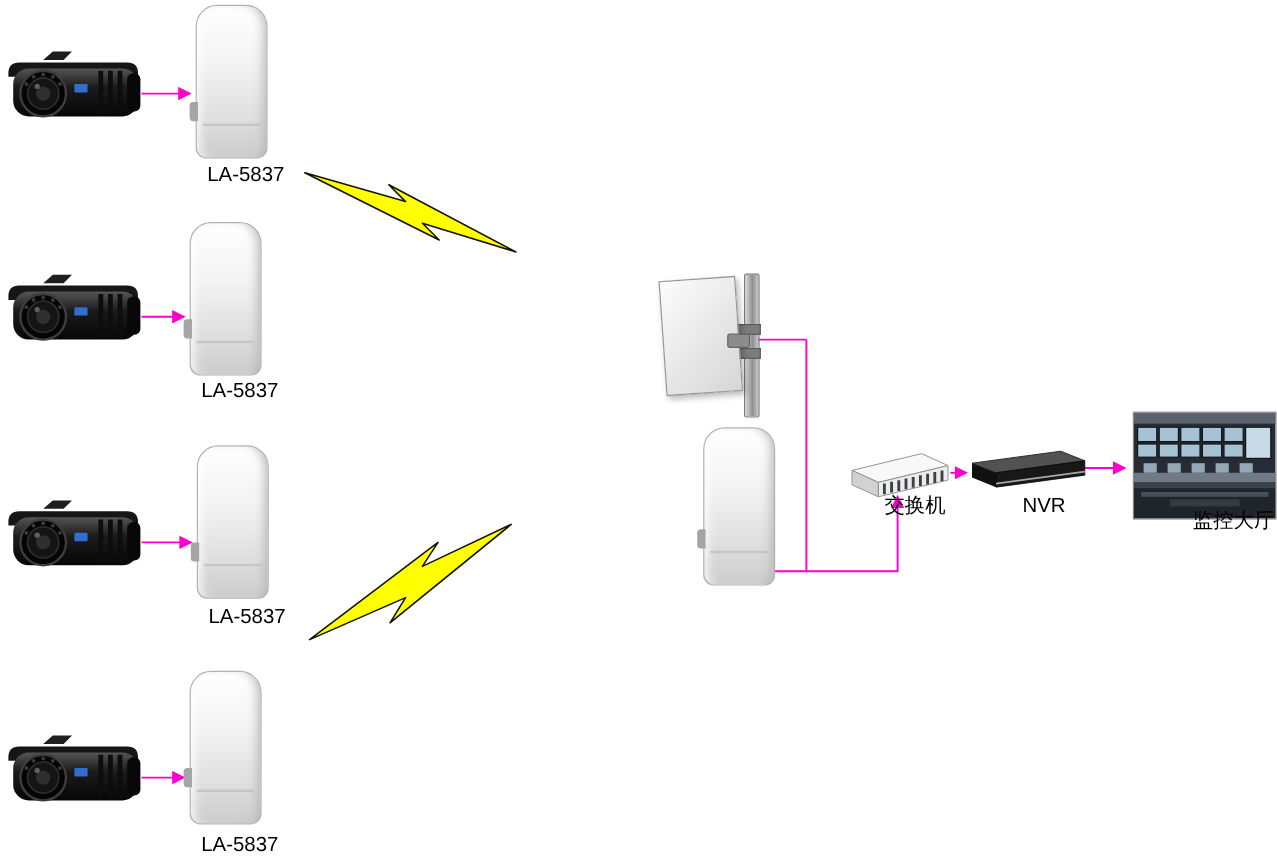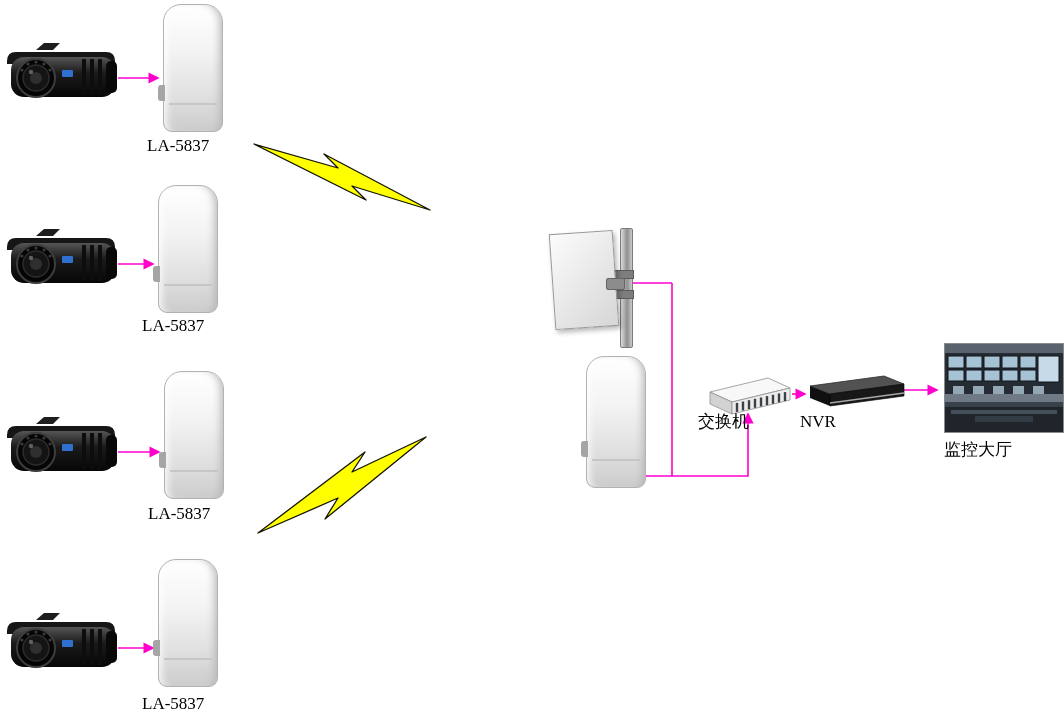--- a/index.html
+++ b/index.html
@@ -1,18 +1,18 @@
 <!DOCTYPE html>
 <html><head>
 <meta charset="utf-8">
 <style>
   html,body{margin:0;padding:0;background:#ffffff;}
   .canvas{position:relative;width:1064px;height:714px;background:#ffffff;overflow:hidden;font-family:"Liberation Serif",serif;}
   .abs{position:absolute;}
-  .label{position:absolute;text-align:left;font-size:17px;line-height:1.15;color:#000;font-family:Liberation Serif, serif;}
+  .label{position:absolute;text-align:right;font-size:17px;line-height:1.15;color:#000;font-family:Liberation Sans, sans-serif;}
 
   
   .ap{position:absolute;width:58px;height:126px;
       background:linear-gradient(180deg,#ffffff 0%,#f3f3f3 38%,#e0e0e0 72%,#cccccc 100%);
       border:1px solid #b2b2b2;border-radius:18px 18px 9px 9px;
       box-shadow:inset -7px 0 9px -5px #b5b5b5, inset 7px 0 9px -5px #ffffff;}
   .ap::after{content:"";position:absolute;left:8%;right:8%;bottom:26px;height:2px;background:#c6c6c6;}
   .ap::before{content:"";position:absolute;left:-6px;bottom:30px;width:7px;height:16px;background:#a5a5a5;border-radius:3px 0 0 3px;}
 
   
@@ -210,15 +210,15 @@
       <rect x="48" y="42" width="11" height="8"></rect>
       <rect x="68" y="42" width="11" height="8"></rect>
       <rect x="88" y="42" width="11" height="8"></rect>
     </g>
     <rect x="0" y="50" width="118" height="8" fill="#707a86"></rect>
     <rect x="0" y="58" width="118" height="5" fill="#39414a"></rect>
     <rect x="0" y="63" width="118" height="25" fill="#20252b"></rect>
     <rect x="6" y="66" width="106" height="4" fill="#46505b"></rect>
     <rect x="30" y="72" width="58" height="6" fill="#333b44"></rect>
   </svg>
-  <div class="label" style="left:944px;top:440px;width:118px">监控大厅</div>
+  <div class="label" style="left:944px;top:424px;width:118px">监控大厅</div>
 
 </div>
 
 </body></html>

